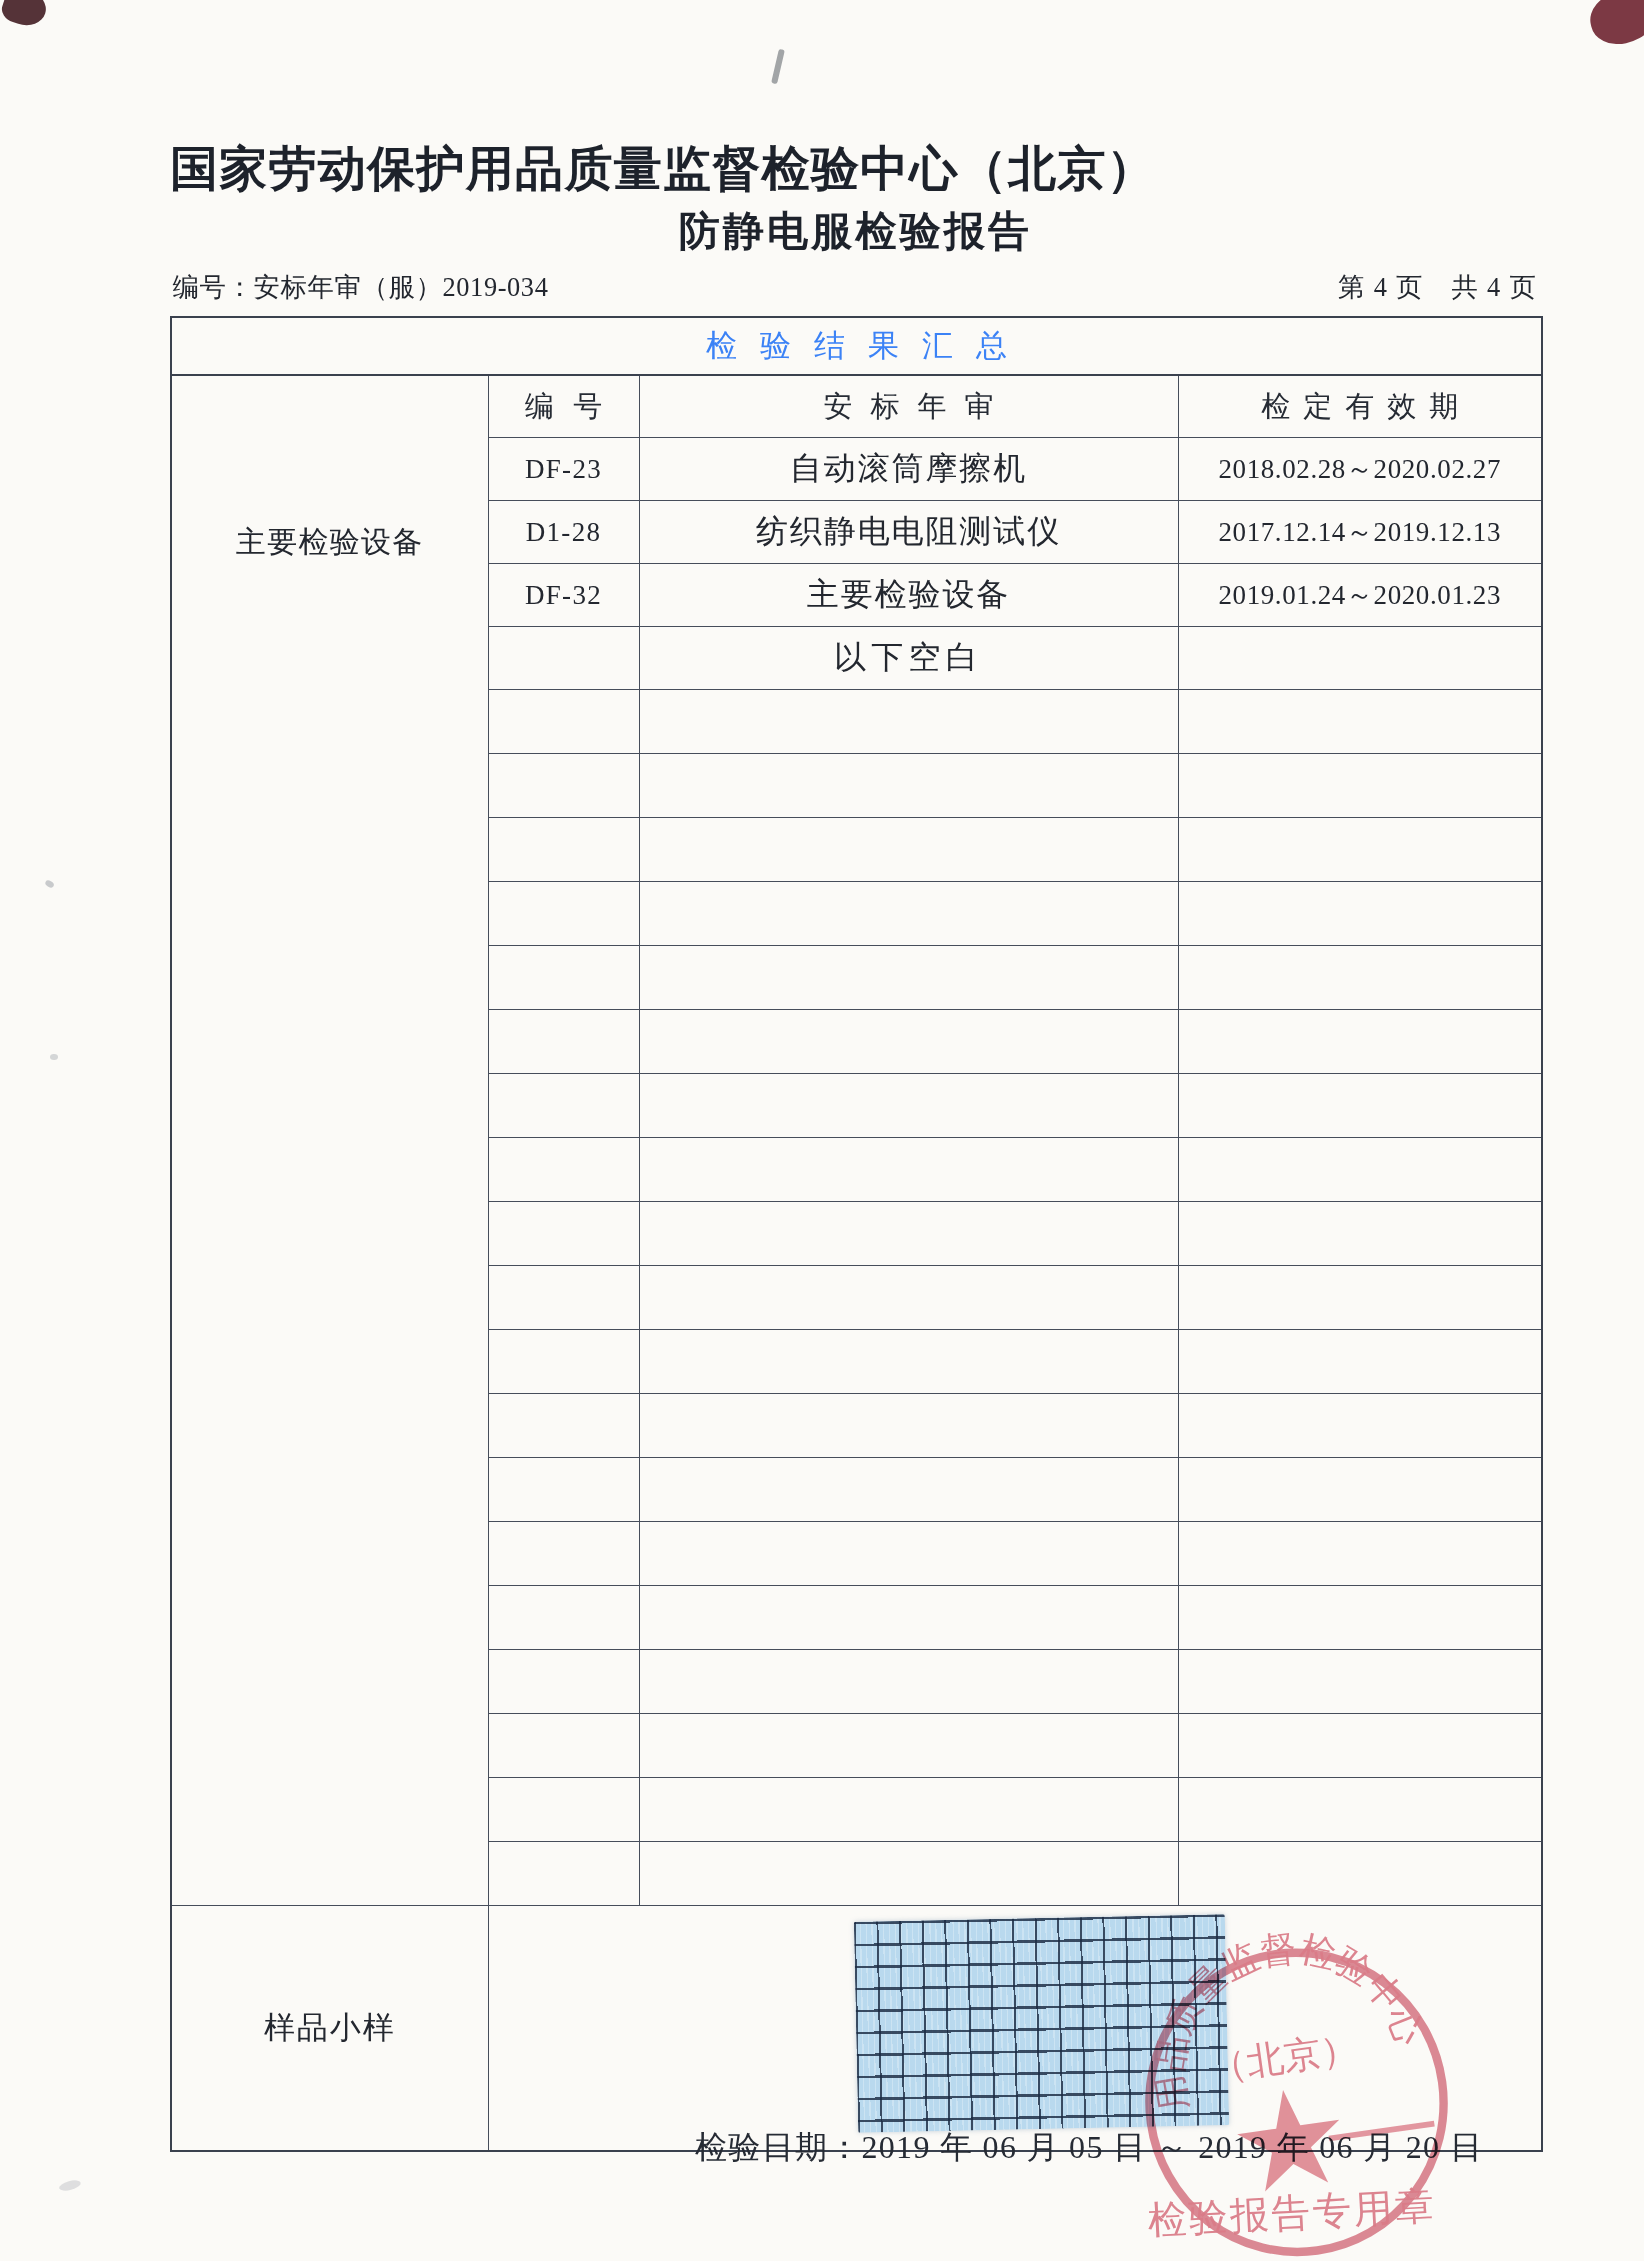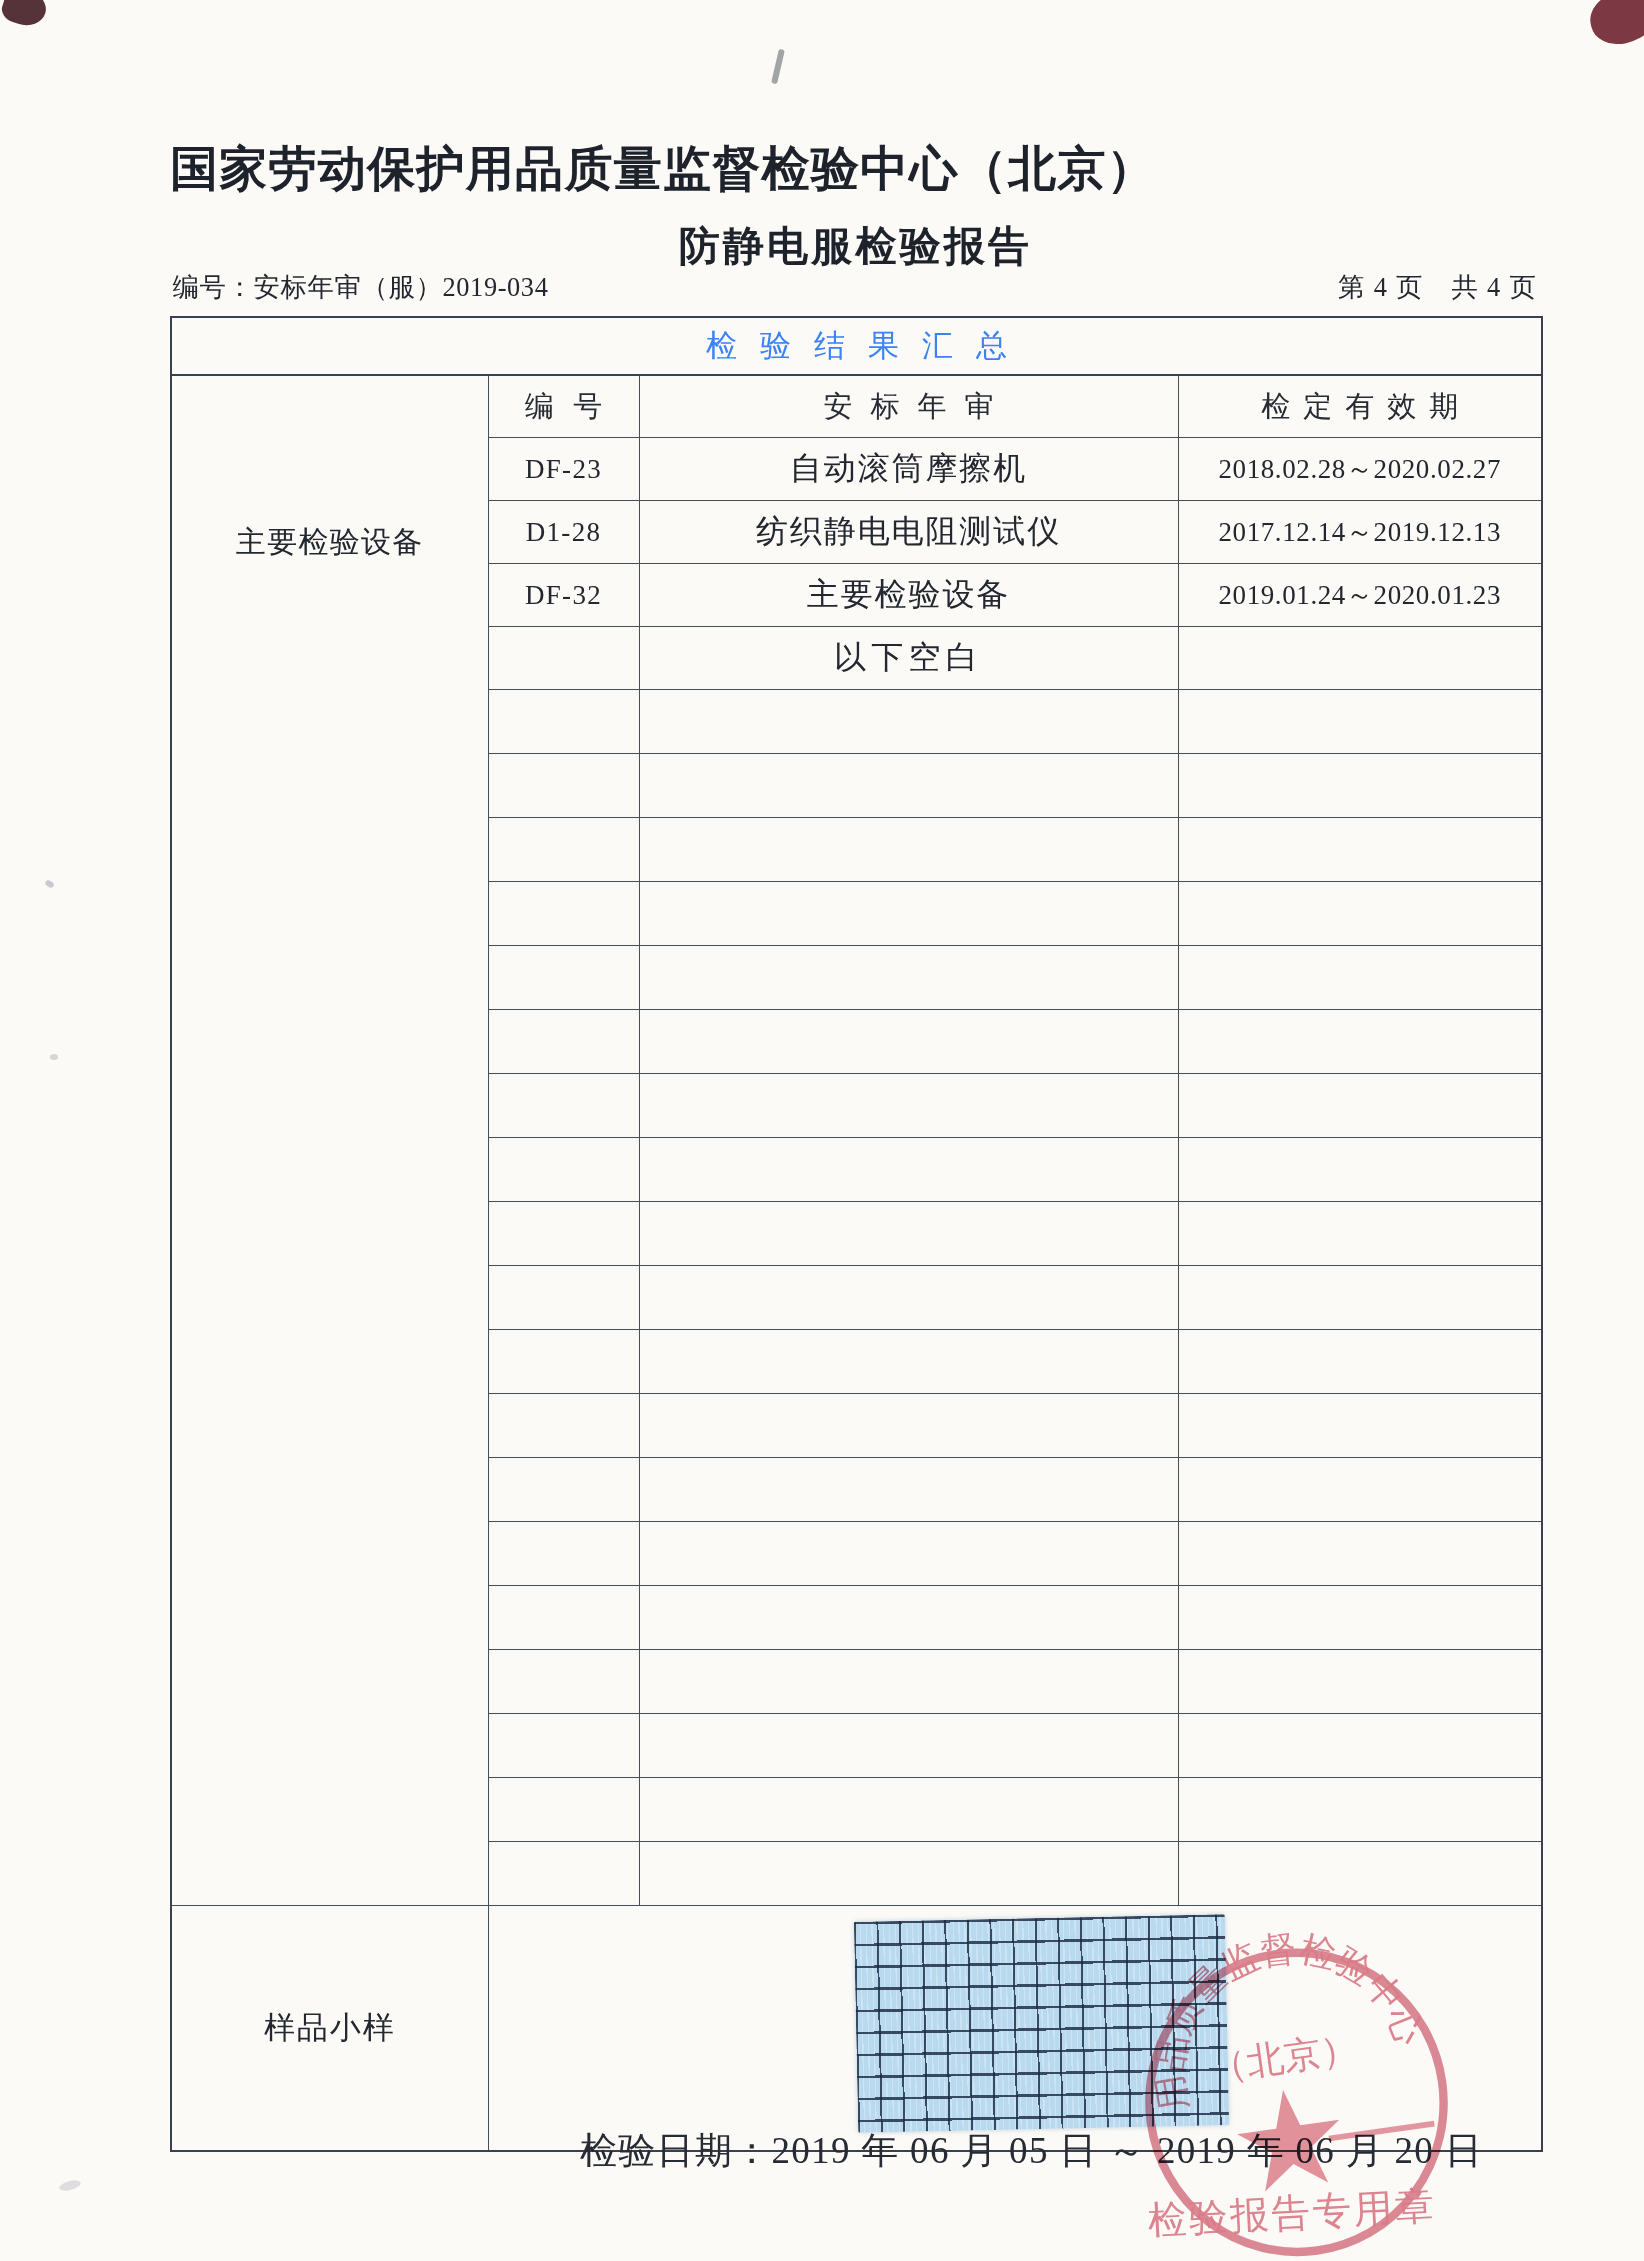--- a/index.html
+++ b/index.html
@@ -4,21 +4,21 @@
 <style>
   html,body{margin:0;padding:0;background:#e8e6e0;}
   .page{position:relative;width:1645px;height:2261px;background:#fbfaf7;overflow:hidden;
         font-family:"Liberation Serif","DejaVu Serif",serif;color:#23272f;}
   .doc{position:absolute;left:170px;top:0;width:1371px;height:2261px;}
   .title1{position:absolute;top:137px;left:0;width:100%;text-align:left;
           font-family:"Liberation Sans","DejaVu Sans",sans-serif;font-weight:700;
           font-size:48px;letter-spacing:1.3px;color:#1d222b;}
   .title2{position:absolute;top:204px;left:0;width:100%;text-align:center;
           font-family:"Liberation Sans","DejaVu Sans",sans-serif;font-weight:700;
-          font-size:41px;letter-spacing:3.2px;color:#1d222b;margin-top:15px;}
+          font-size:41px;letter-spacing:3.2px;color:#1d222b;}
   .meta-left{position:absolute;top:270px;left:2.6px;font-size:26.4px;letter-spacing:0.6px;}
   .meta-right{position:absolute;top:270px;right:3.9px;font-size:26.4px;letter-spacing:1.3px;}
   table.rpt{position:absolute;top:316px;left:0;width:1371px;border-collapse:collapse;
         table-layout:fixed;border:2.6px solid #3a414e;}
   table.rpt td,table.rpt th{border:1.6px solid #464d5a;text-align:center;vertical-align:middle;
         padding:0;overflow:hidden;}
   .t-summary{height:56px;font-size:31px;letter-spacing:23px;text-indent:23px;
         border-bottom:2.6px solid #3a414e !important;color:#3b82f6;}
   .colh{height:61px;font-size:29px;font-weight:400;color:#262b34;}
   .ls-no{letter-spacing:19.3px;text-indent:19.3px;}
@@ -35,21 +35,21 @@
   .r-empty td{height:63px;}
   .r-sample td{height:244px;border-top:2.6px solid #3a414e;}
   .sample-cell{position:relative;}
   .swatch{position:absolute;left:367px;top:11.6px;width:371px;height:211px;
         transform:rotate(-1.2deg);background-color:#b9d9ee;
         background-image:
           repeating-linear-gradient(90deg, rgba(26,42,66,.82) 0px, rgba(26,42,66,.82) 1.9px, transparent 1.9px, transparent 22.6px),
           repeating-linear-gradient(180deg, rgba(26,42,66,.82) 0px, rgba(26,42,66,.82) 2.6px, transparent 2.6px, transparent 22px),
           repeating-linear-gradient(90deg, rgba(255,255,255,.28) 0px, rgba(255,255,255,.28) 1.3px, transparent 1.3px, transparent 5.8px);
         box-shadow:0 0 5.2px rgba(110,140,170,.35);border-radius:1.9px;}
-  .dateline{position:absolute;top:2126px;right:58px;font-size:37px;letter-spacing:1.3px;color:#262b34;}
+  .dateline{position:absolute;top:2126px;right:58px;font-size:32px;letter-spacing:1.3px;color:#262b34;}
   .stamp{position:absolute;left:0;top:0;width:1645px;height:2261px;
         mix-blend-mode:multiply;opacity:.88;pointer-events:none;}
   .blob-tl{position:absolute;left:2.6px;top:-10.3px;width:43px;height:35px;background:#472227;
         border-radius:45% 55% 60% 40%;transform:rotate(18deg);opacity:.92;}
   .blob-tr{position:absolute;right:-13px;top:-9px;width:68px;height:52px;background:#6e2430;
         border-radius:50% 40% 55% 45%;transform:rotate(-12deg);opacity:.9;}
   .tick-tc{position:absolute;left:775px;top:49px;width:5.8px;height:35px;background:#4a4f58;
         opacity:.5;transform:rotate(13deg);border-radius:2.6px;}
   .speck1{position:absolute;left:45px;top:881px;width:9px;height:6.4px;background:#7d828c;
         opacity:.4;border-radius:50%;transform:rotate(30deg);}

